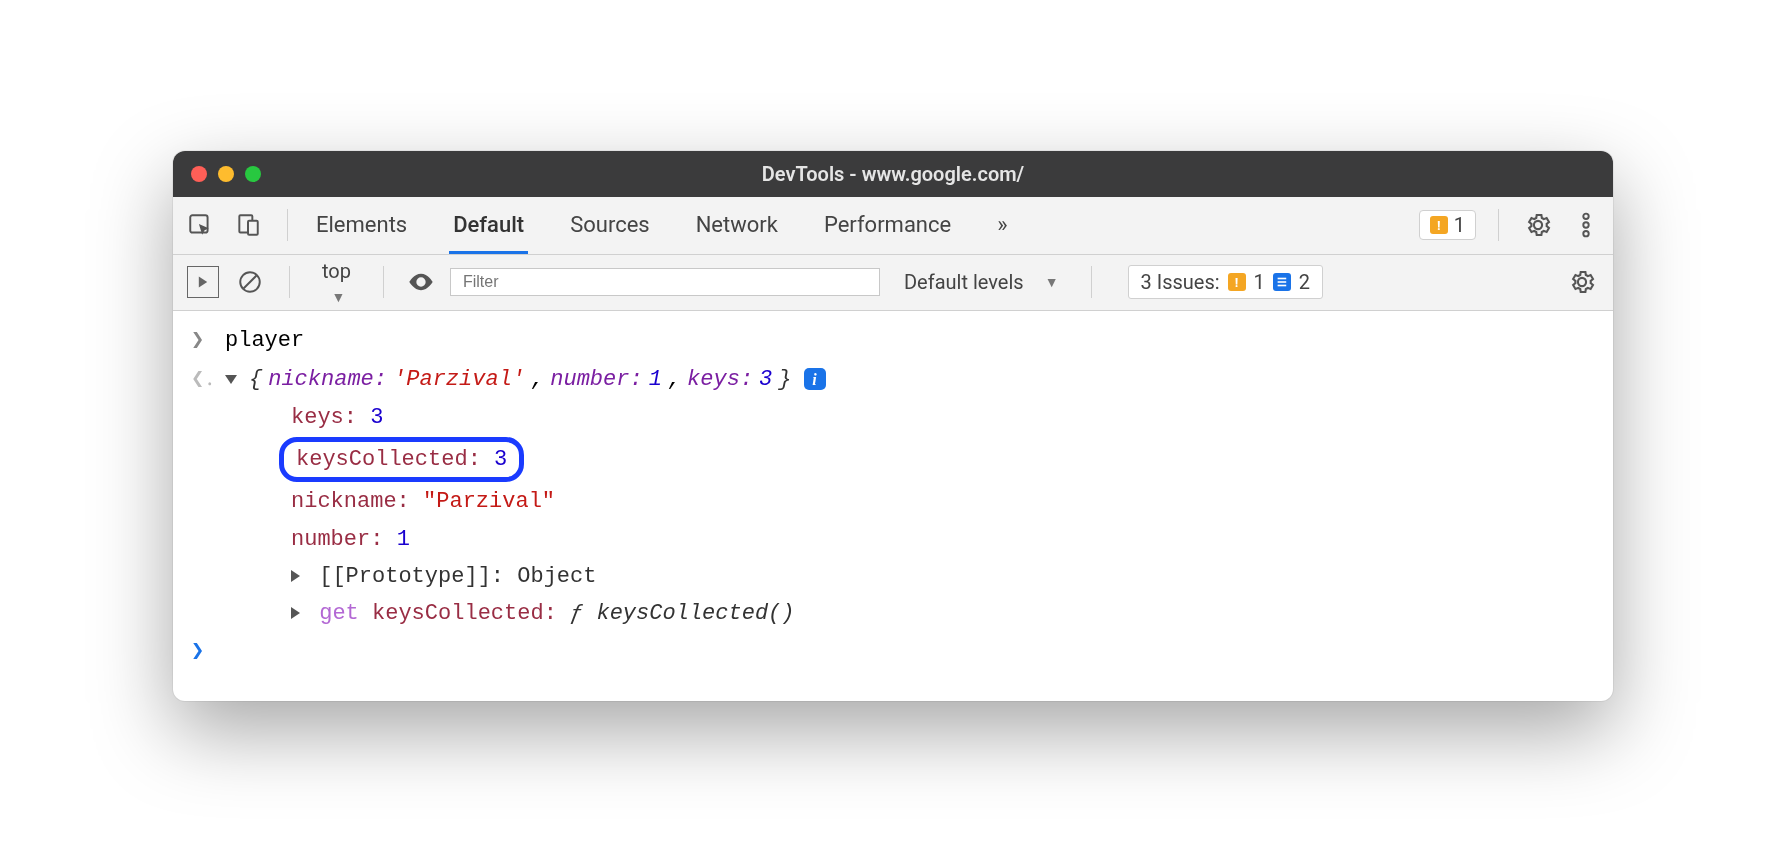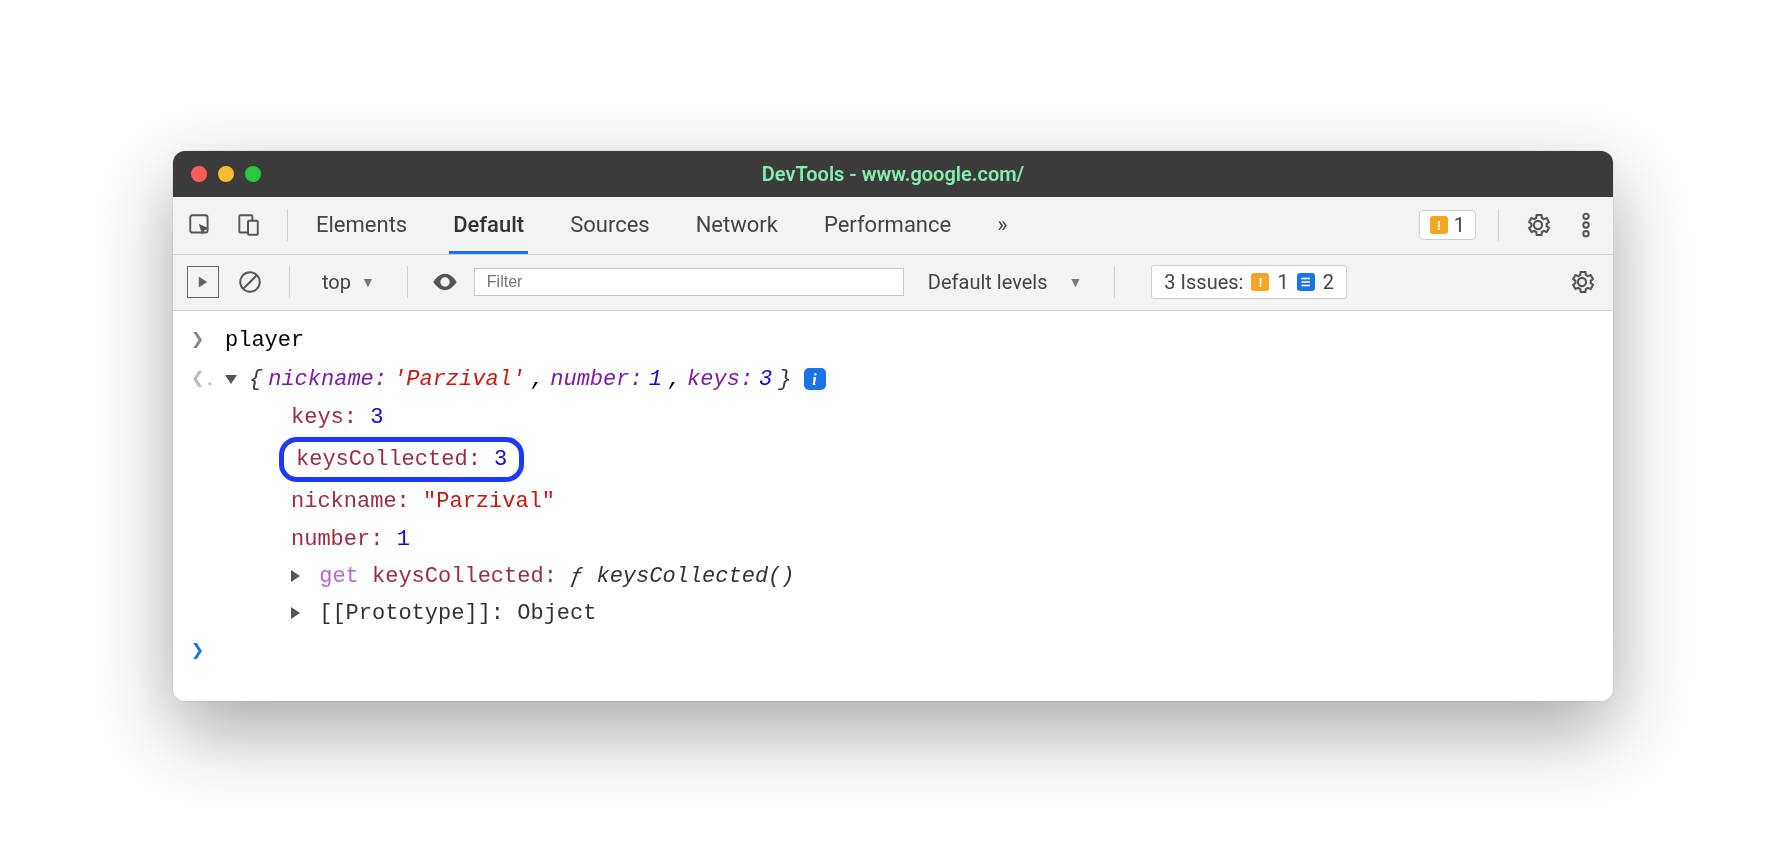--- a/index.html
+++ b/index.html
@@ -29,21 +29,21 @@
   }
   .traffic-lights { display: flex; gap: 11px; }
   .tl { width: 16px; height: 16px; border-radius: 50%; }
   .tl.red { background: #ff5f57; }
   .tl.yellow { background: #febc2e; }
   .tl.green { background: #28c840; }
   .titlebar-title {
     position: absolute;
     left: 0; right: 0;
     text-align: center;
-    color: #86efac;
+    color: #e5e5e5;
     font-size: 20px;
     font-weight: 600;
     pointer-events: none;
   }
   .tabs-bar {
     display: flex;
     align-items: center;
     height: 58px;
     border-bottom: 1px solid #d0d0d0;
     background: #f3f3f3;
@@ -88,21 +88,21 @@
     background: #f3f3f3;
     padding: 0 14px;
     gap: 14px;
     font-size: 20px;
     color: #444;
   }
   .play-box {
     width: 32px; height: 32px; border: 1.5px solid #666;
     display:flex; align-items:center; justify-content:center;
   }
-  .context-sel { display:flex; align-items:center; gap:6px; padding: 4px 10px; border-radius:4px; }
+  .context-sel { display:flex; align-items:center; gap:6px; padding: 4px 10px; border-radius:4px;flex-direction:column; }
   .eye-icon{ width:30px; height:30px; display:flex; align-items:center; justify-content:center;}
   .filter-input {
     flex: 0 0 430px;
     height: 20px;
     border: 1px solid #c8c8c8;
     background: #fff;
     padding: 13px 12px;
     font-size: 16px;
     color: #777;
   }
@@ -301,30 +301,30 @@
       <div class="prop-row">
         <span class="key-dark">nickname:</span>
         <span class="val-str">"Parzival"</span>
       </div>
       <div class="prop-row">
         <span class="key-dark">number:</span>
         <span class="val-num">1</span>
       </div>
       <div class="prop-row">
         <span class="triangle right"></span>
+        <span class="proto">[[Prototype]]:</span>
+        <span class="proto">Object</span>
+      </div>
+      <div class="prop-row">
+        <span class="triangle right"></span>
         <span class="getter-key">get</span>
         <span class="key-dark">keysCollected:</span>
         <span class="func-f">ƒ</span>
         <span class="func-f">keysCollected()</span>
       </div>
-      <div class="prop-row">
-        <span class="triangle right"></span>
-        <span class="proto">[[Prototype]]:</span>
-        <span class="proto">Object</span>
-      </div>
     </div>
 
     <div class="row">
       <div class="gutter prompt-in">❯</div>
       <div class="content"></div>
     </div>
 
   </div>
 </div>
 

